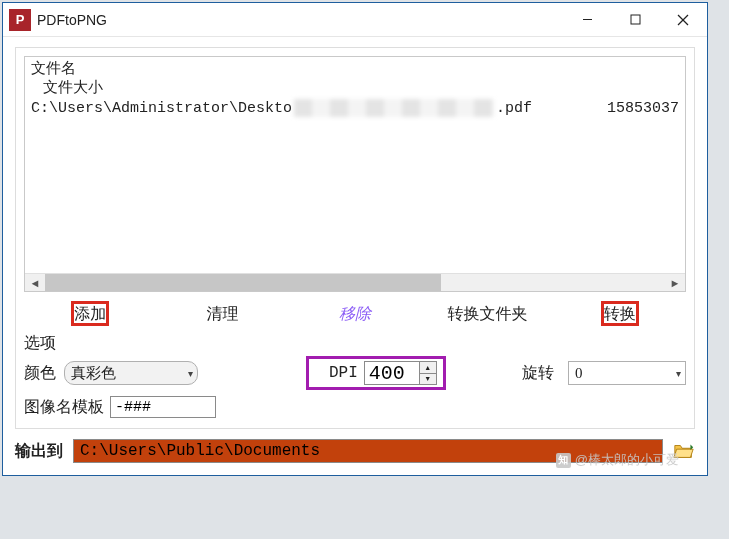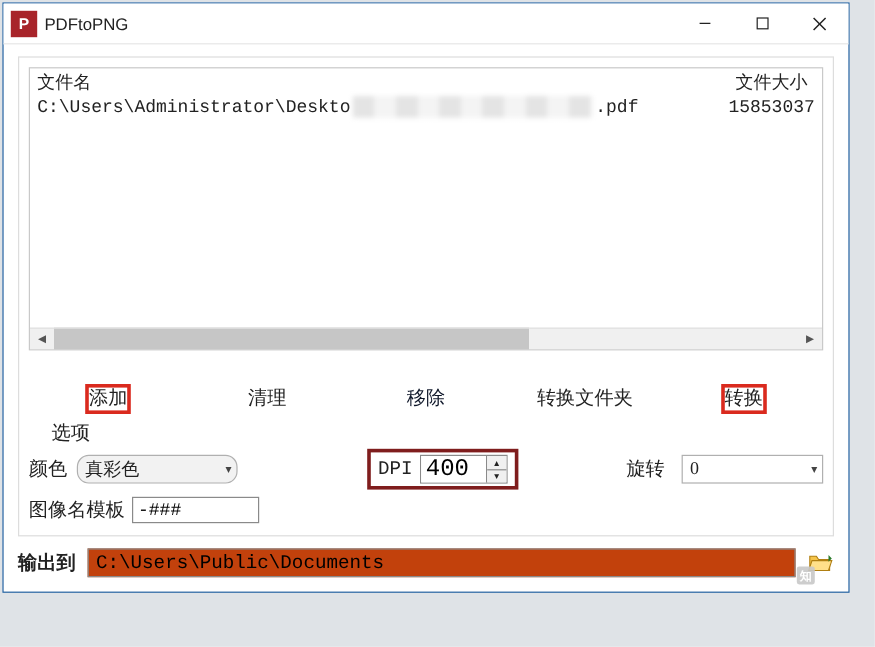--- a/index.html
+++ b/index.html
@@ -62,23 +62,24 @@
     height: 236px;
     display: flex;
     flex-direction: column;
     background: #fff;
   }
   .file-header {
     display: flex;
     font-size: 15px;
     font-family: SimSun, serif;
     padding: 2px 6px;
+    flex-direction: column;
   }
   .col-name { flex: 1; }
-  .col-size { width: 72px; text-align: center; }
+  .col-size { width: 72px; text-align: right; }
   .file-row {
     display: flex;
     font-family: "Courier New", monospace;
     font-size: 15px;
     padding: 0 6px;
     align-items: center;
   }
   .file-row .col-name {
     display: flex;
     align-items: center;
@@ -111,44 +112,44 @@
     border-top: 1px solid #e0e0e0;
   }
   .track-light {
     flex: 1;
     background: #f0f0f0;
     border-top: 1px solid #e0e0e0;
   }
 
   .btn-row {
     display: flex;
-    margin-top: 26px;
+    margin-top: 8px;
     gap: 0;
   }
   .btn {
     flex: 1;
     text-align: center;
     font-family: SimSun, serif;
     font-size: 16px;
     padding: 4px 0;
     cursor: pointer;
   }
-  .btn.disabled { color: #0f172a; cursor: default; }
+  .btn.disabled { color: #8b5cf6; cursor: default; font-style: italic; }
   .hl {
     border: 3px solid #da2a1e;
     margin: -3px;
     padding: 1px 0;
   }
 
   .options {
     margin-top: 4px;
     font-family: SimSun, serif;
     font-size: 16px;
   }
-  .opt-label { margin-bottom: 2px; margin-left: 19px; }
+  .opt-label { margin-bottom: 2px; }
   .opt-row1 {
     display: flex;
     align-items: center;
     gap: 8px;
   }
   .combo {
     display: inline-flex;
     align-items: center;
     border: 1px solid #b0b0b0;
     background: #f2f2f2;
@@ -164,22 +165,22 @@
     font-size: 10px;
     color: #444;
     padding-left: 6px;
   }
   .combo.color { width: 134px; border-radius: 10px; }
   .combo.rotate { width: 118px; background:#fff; }
 
   .dpi-group {
     display: inline-flex;
     align-items: center;
-    border: 3px solid #7f1d1d;
-    padding: 2px 6px 2px 6px;
+    border: 3px solid #a21caf;
+    padding: 2px 6px 2px 20px;
     margin-left: 100px;
   }
   .dpi-label {
     font-family: "Courier New", monospace;
     font-size: 16px;
     margin-right: 6px;
   }
   .spinner {
     display: flex;
     border: 1px solid #8a8a8a;
@@ -377,14 +378,15 @@
     <input class="out-input" type="text" value="C:\Users\Public\Documents" style="">
     <svg class="folder-icon" viewBox="0 0 24 20">
       <path d="M2 4 h6 l2 3 h10 v10 h-18 z" fill="#f5c44a" stroke="#b07f12" stroke-width="1"></path>
       <path d="M4 8 h18 l-3 9 h-18 z" fill="#ffe08a" stroke="#b07f12" stroke-width="1"></path>
       <path d="M19 3 l3 3 -3 3 z" fill="#2a7a2a"></path>
     </svg>
   </div>
 
   <div class="watermark">
     <span class="zh-logo">知</span>
+    <span>@棒太郎的小可爱</span>
   </div>
 </div>
 
 </body></html>

